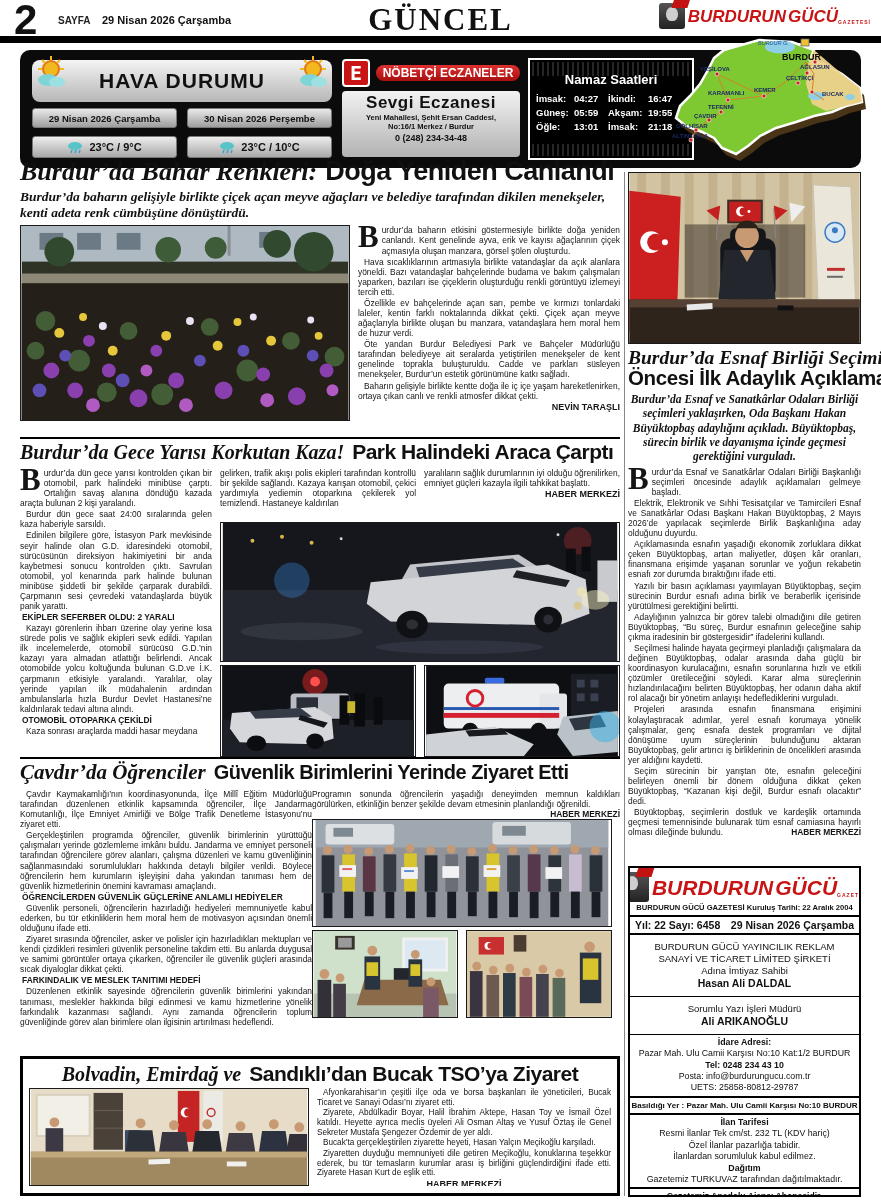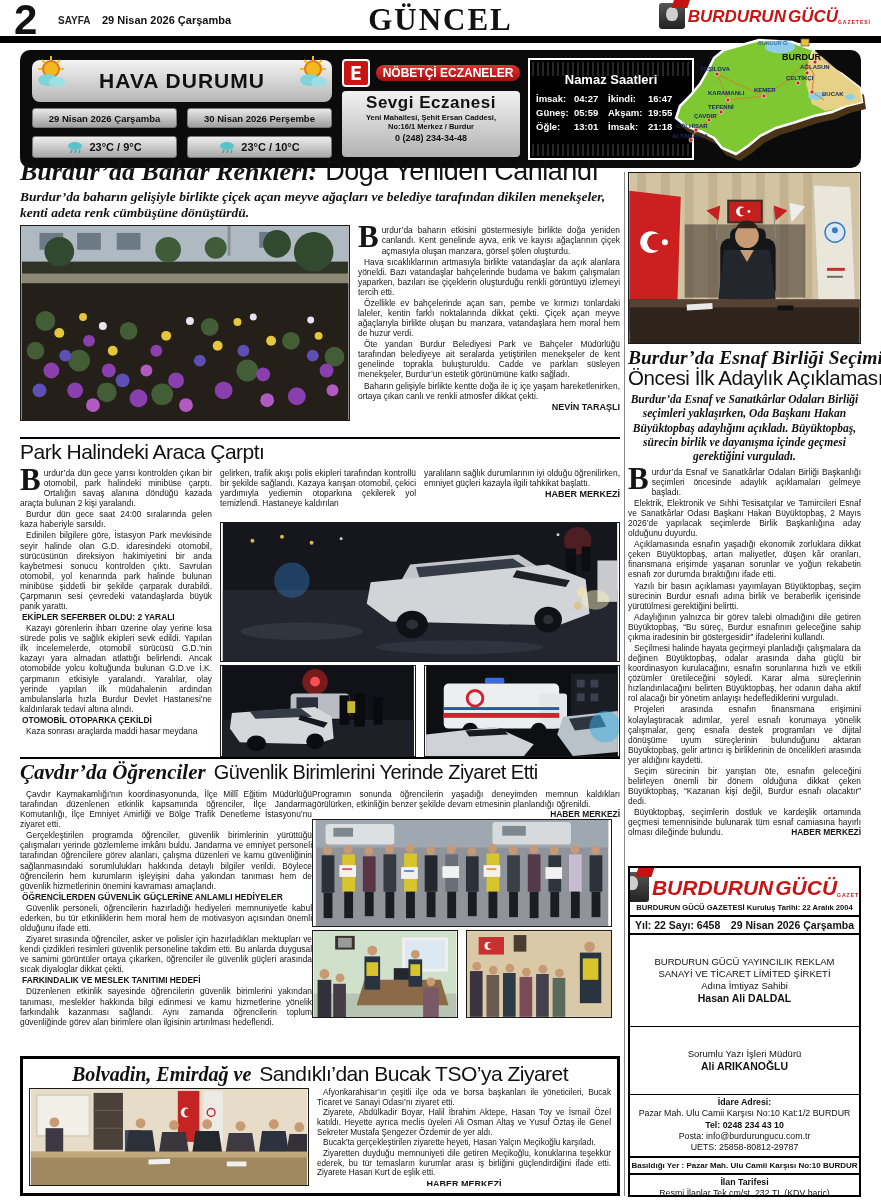--- a/index.html
+++ b/index.html
@@ -66,21 +66,21 @@
     font-size:9.5px; font-weight:bold; position:relative; z-index:2; }
 
   .map-wrap { position:absolute; left:663px; top:26px; width:212px; height:150px; z-index:6; }
   .map-town { font-size:6px; font-weight:bold; fill:#1a2a66; }
   .map-city { font-size:9px; font-weight:bold; fill:#0a0a0a; }
   .map-lake-lbl { font-size:5.5px; font-style:italic; fill:#2a55a0; }
 
   
   .hl { display:flex; align-items:baseline; gap:8px; white-space:nowrap; }
   .hl-i { font-family:"Liberation Serif",serif; font-style:italic; font-weight:bold; }
-  .hl-b { font-weight:normal; letter-spacing:-0.5px; }
+  .hl-b { font-weight:bold; letter-spacing:-0.5px; }
   .btxt { font-size:8.4px; line-height:1.2; text-align:justify; color:#151515; }
   .btxt p { text-indent:6px; margin-bottom:1px; }
   .btxt p.nf { text-indent:0; }
   .subhl { font-weight:bold; text-indent:2px !important; }
   .byline { font-weight:bold; font-size:9px; text-align:right; }
   .dropcap { float:left; font-family:"Liberation Serif",serif; font-weight:bold; font-size:31px; line-height:23px; padding-right:3px; }
   .ph-img { border:1px solid #1a1a1a; display:block; }
   .sep { position:absolute; background:#000; }
 
   
@@ -131,21 +131,21 @@
   
   .masthead { position:absolute; left:628px; top:866px; width:233px; height:331px; border:2px solid #000;
     display:flex; flex-direction:column; text-align:center; overflow:hidden; }
   .mh-row { border-top:2px solid #000; padding:2px 2px; }
   .mh-row.thin { border-top:1px solid #000; }
   .mh-logo { display:flex; align-items:center; justify-content:center; padding:4px 0 1px; }
   .mh-logo .b1,.mh-logo .b2 { font-size:21px; }
   .mh-logo .ata { width:30px; height:30px; }
   .mh-founding { font-size:7.6px; font-weight:bold; padding-bottom:3px; }
   .mh-year { display:flex; justify-content:space-between; padding:2px 5px; font-size:10.5px; font-weight:bold; }
-  .mh-co { font-size:9.5px; line-height:1.25; padding:21px 2px; }
+  .mh-co { font-size:9.5px; line-height:1.25; padding:6px 2px; }
   .mh-co .strong { font-weight:bold; font-size:10.5px; }
   .mh-small { font-size:8.8px; line-height:1.3; padding:2px; }
   .mh-small .strong { font-weight:bold; }
   .mh-printed { font-size:8px; font-weight:bold; padding:3px 1px; }
   .mh-agency { font-size:8.6px; font-weight:bold; padding:2px; }
   .mh-colbar { background:#000; color:#fff; font-size:6.6px; font-weight:bold; padding:1.5px 0; }
 </style>
 </head>
 <body>
 
@@ -452,20 +452,21 @@
     <p>Seçilmesi halinde hayata geçirmeyi planladığı çalışmalara da değinen Büyüktopbaş, odalar arasında daha güçlü bir koordinasyon kurulacağını, esnafın sorunlarına hızlı ve etkili çözümler üretileceğini söyledi. Karar alma süreçlerinin hızlandırılacağını belirten Büyüktopbaş, her odanın daha aktif rol alacağı bir yönetim anlayışı hedeflediklerini vurguladı.</p>
     <p>Projeleri arasında esnafın finansmana erişimini kolaylaştıracak adımlar, yerel esnafı korumaya yönelik çalışmalar, genç esnafa destek programları ve dijital dönüşüme uyum süreçlerinin bulunduğunu aktaran Büyüktopbaş, gelir artırıcı iş birliklerinin de öncelikleri arasında yer aldığını kaydetti.</p>
     <p>Seçim sürecinin bir yarıştan öte, esnafın geleceğini belirleyen önemli bir dönem olduğuna dikkat çeken Büyüktopbaş, “Kazanan kişi değil, Burdur esnafı olacaktır” dedi.</p>
     <p><span>Büyüktopbaş, seçimlerin dostluk ve kardeşlik ortamında geçmesi temennisinde bulunarak tüm esnaf camiasına hayırlı olması dileğinde bulundu.</span> <span class="inline-byline">HABER MERKEZİ</span></p>
   </div>
 </div>
 
 <div class="sep" style="left:20px; top:437px; width:600px; height:2px;"></div>
 <div class="art2">
   <div class="hl">
+    <span class="hl-i">Burdur’da Gece Yarısı Korkutan Kaza!</span>
     <span class="hl-b">Park Halindeki Araca Çarptı</span>
   </div>
   <div class="art2-row">
     <div class="art2-c1 btxt">
       <p class="nf"><span class="dropcap">B</span><span>urdur’da dün gece yarısı kontrolden çıkan bir otomobil, park halindeki minibüse çarptı. Ortalığın savaş alanına döndüğü kazada araçta bulunan 2 kişi yaralandı.</span></p>
       <p>Burdur dün gece saat 24:00 sıralarında gelen kaza haberiyle sarsıldı.</p>
       <p>Edinilen bilgilere göre, İstasyon Park mevkisinde seyir halinde olan G.D. idaresindeki otomobil, sürücüsünün direksiyon hakimiyetini bir anda kaybetmesi sonucu kontrolden çıktı. Savrulan otomobil, yol kenarında park halinde bulunan minibüse şiddetli bir şekilde çarparak durabildi. Çarpmanın sesi çevredeki vatandaşlarda büyük panik yarattı.</p>
       <p class="subhl">EKİPLER SEFERBER OLDU: 2 YARALI</p>
       <p>Kazayı görenlerin ihbarı üzerine olay yerine kısa sürede polis ve sağlık ekipleri sevk edildi. Yapılan ilk incelemelerde, otomobil sürücüsü G.D.’nin kazayı yara almadan atlattığı belirlendi. Ancak otomobilde yolcu koltuğunda bulunan G.D.ve İ.K. çarpmanın etkisiyle yaralandı. Yaralılar, olay yerinde yapılan ilk müdahalenin ardından ambulanslarla hızla Burdur Devlet Hastanesi’ne kaldırılarak tedavi altına alındı.</p>
       <p class="subhl">OTOMOBİL OTOPARKA ÇEKİLDİ</p>

